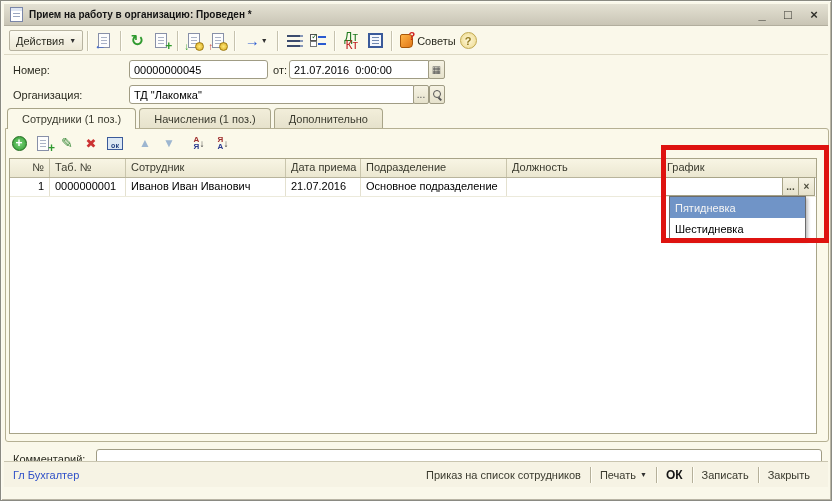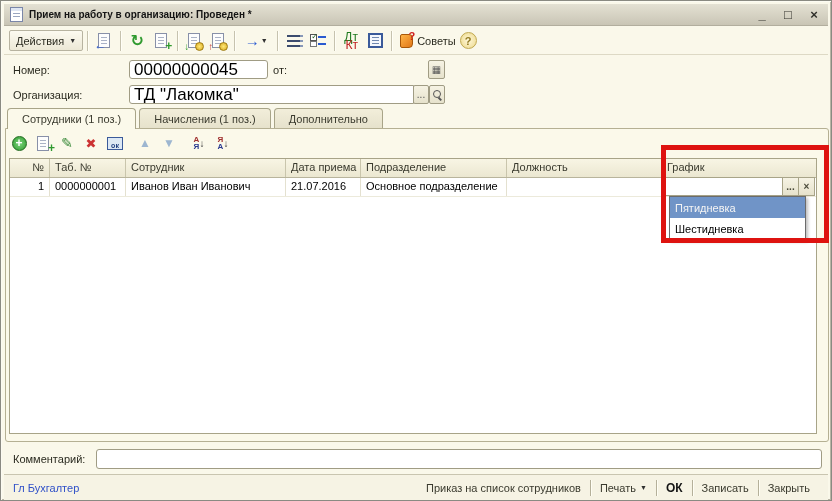--- a/index.html
+++ b/index.html
@@ -61,21 +61,21 @@
   .book-icon { width:13px; height:14px; background:linear-gradient(135deg,#ffb347,#e07818); border:1px solid #a85808;
         border-radius:2px 4px 4px 2px; position:relative; }
   .book-icon .q { position:absolute; right:-3px; top:-5px; color:#d02020; font-weight:bold; font-size:11px; }
   .help-btn { width:17px; height:17px; border-radius:50%; background:radial-gradient(#fff8d8,#ecd88a);
         border:1px solid #c0a850; display:flex; align-items:center; justify-content:center;
         color:#907820; font-weight:bold; font-size:11px; }
 
   
   .lbl { position:absolute; color:#2b2b20; }
   .field { position:absolute; background:#fff; border:1px solid #a09c84; border-radius:3px;
-           font-family:"Liberation Sans",sans-serif; font-size:17px; padding:0 4px; color:#000; }
+           font-family:"Liberation Sans",sans-serif; font-size:11px; padding:0 4px; color:#000; }
   input.field { outline:none; }
   .fld-btn { position:absolute; background:linear-gradient(#f6f3e4,#e6e2cc); border:1px solid #a09c84;
            display:flex; align-items:center; justify-content:center; font-size:10px; color:#555; border-radius:2px; }
   .loupe { width:9px; height:9px; position:relative; }
   .loupe::before { content:""; position:absolute; left:0; top:0; width:6px; height:6px; border:1.5px solid #555; border-radius:50%; }
   .loupe::after { content:""; position:absolute; right:0; bottom:0; width:4px; height:1.5px; background:#555; transform:rotate(45deg); }
 
   
   .tabs { position:absolute; left:6px; top:107px; height:20px; display:flex; gap:3px; z-index:3; }
   .tab { height:20px; padding:0 14px; display:flex; align-items:center; border:1px solid #a8a488;
@@ -123,21 +123,21 @@
   .dd-item.selected { background:#7094c7; color:#f4f4f4; }
 
   
   .annotation { position:absolute; left:660px; top:144px; width:168px; height:98px;
          border:5px solid #de1310; z-index:10; pointer-events:none; }
 
   
   .comment-lbl { position:absolute; left:12px; top:452px; }
   .comment-input { position:absolute; left:95px; top:448px; width:726px; height:20px; }
 
-  .footer { position:absolute; left:3px; right:3px; bottom:0; height:26px; border-top:1px solid #c9c5b0;
+  .footer { position:absolute; left:3px; right:3px; bottom:13px; height:26px; border-top:1px solid #c9c5b0;
          display:flex; align-items:center; padding:0 9px; background:#f6f3e4; }
   .signer { color:#3050c8; }
   .footer-buttons { margin-left:auto; display:flex; align-items:center; height:100%; }
   .fbtn { padding:0 9px; color:#3a3a2e; display:flex; align-items:center; gap:4px; height:16px; }
   .fbtn.ok { font-weight:bold; font-size:12px; color:#141414; }
   .fsep { width:1px; height:16px; background:#b5b09a; box-shadow:1px 0 0 #fffef4; }
   .fdrop { font-size:7px; color:#303030; }
 </style>
 </head>
 <body>
@@ -222,20 +222,21 @@
       <span>Советы</span>
     </span>
     <span class="help-btn">
       <span>?</span>
     </span>
   </div>
 
   <span class="lbl" style="left:12px; top:63px;">Номер:</span>
   <input class="field" style="left: 128px; top: 59px; width: 139px; height: 19px;" value="00000000045">
   <span class="lbl" style="left:272px; top:63px;">от:</span>
+  <input class="field" style="left: 288px; top: 59px; width: 140px; height: 19px; border-radius: 3px 0px 0px 3px;" value="21.07.2016  0:00:00">
   <span class="fld-btn" style="left:427px; top:59px; width:17px; height:19px;">
     <span>▦</span>
   </span>
 
   <span class="lbl" style="left:12px; top:88px;">Организация:</span>
   <input class="field" style="left: 128px; top: 84px; width: 285px; height: 19px; border-radius: 3px 0px 0px 3px;" value="ТД &quot;Лакомка&quot;">
   <span class="fld-btn" style="left:412px; top:84px; width:16px; height:19px;">
     <span>...</span>
   </span>
   <span class="fld-btn" style="left:428px; top:84px; width:16px; height:19px;">

